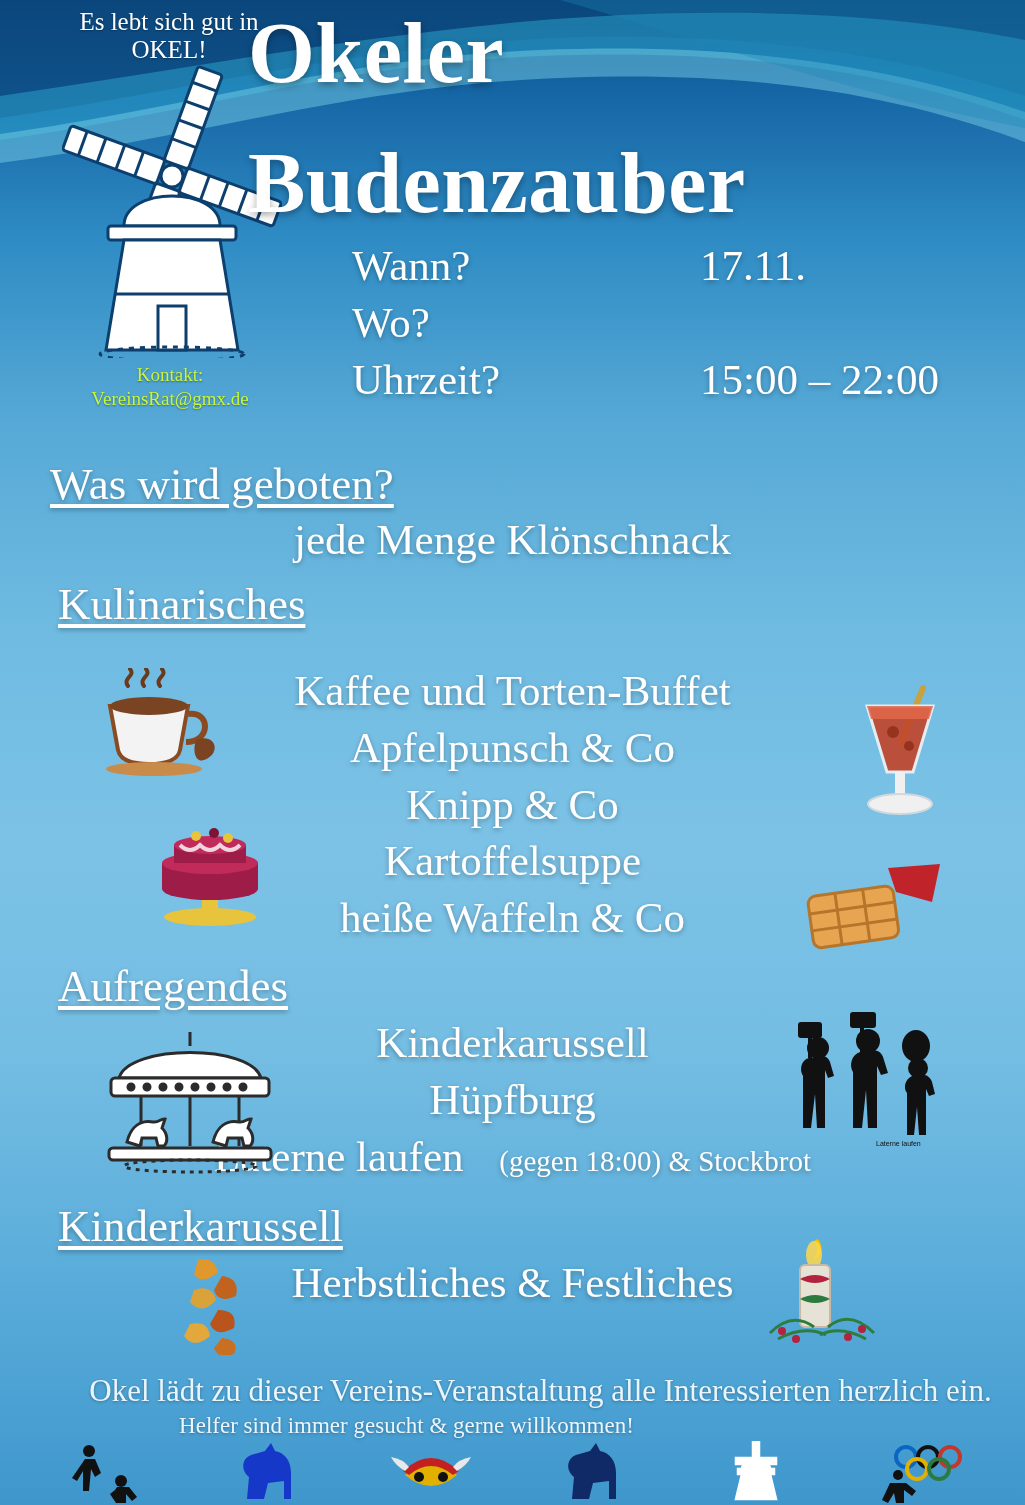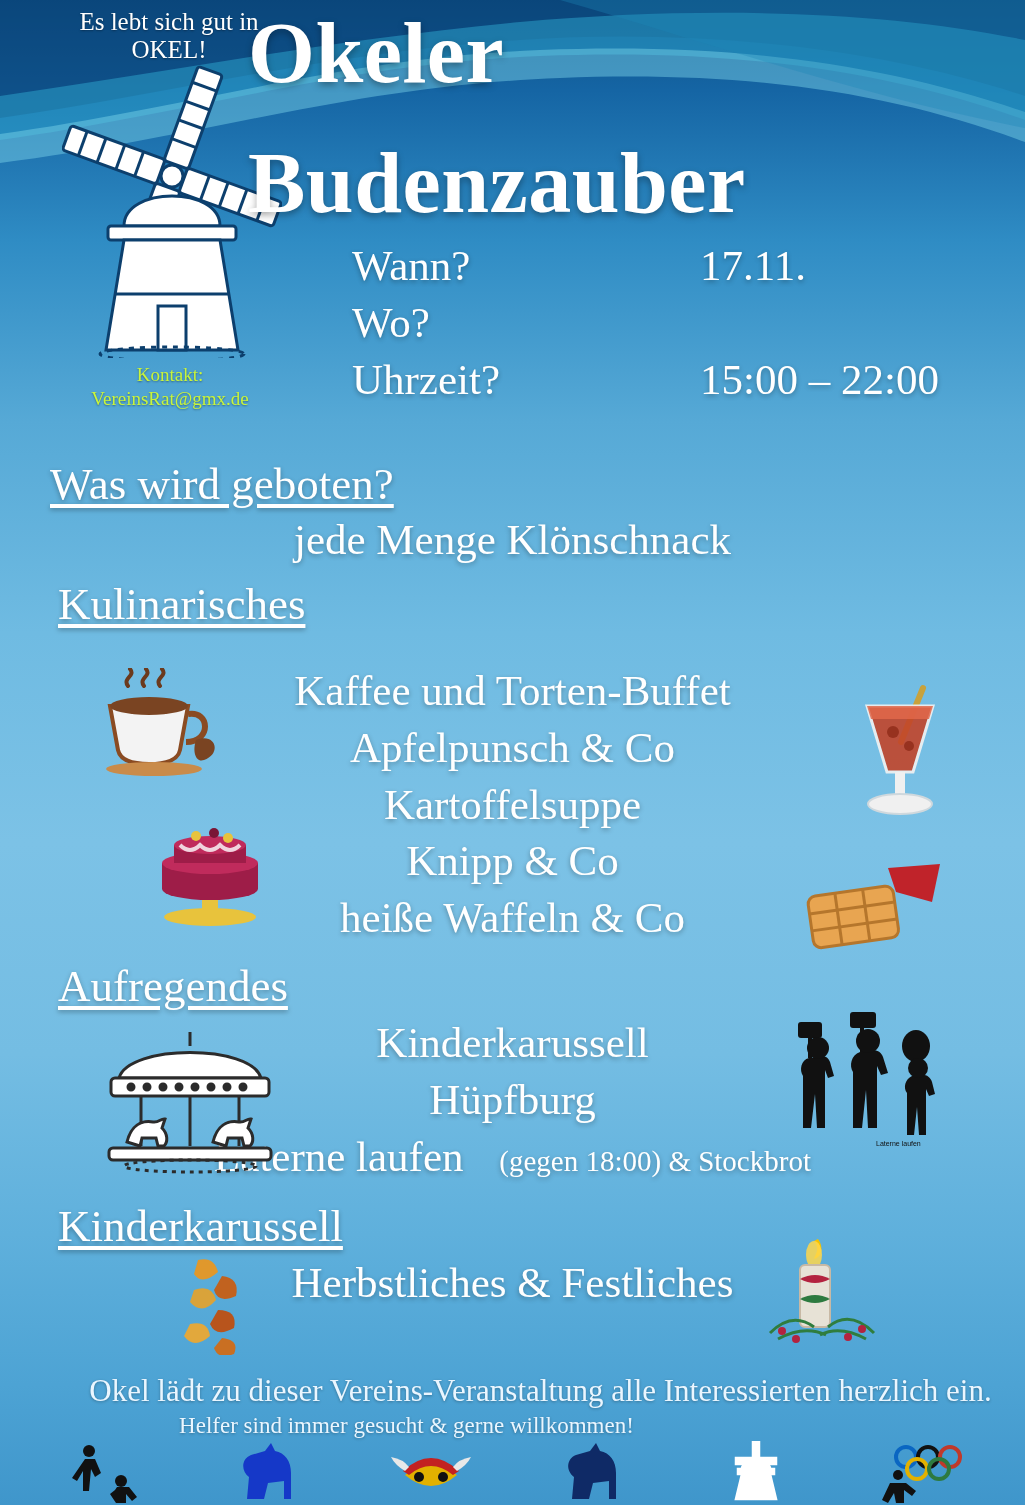--- a/index.html
+++ b/index.html
@@ -276,22 +276,22 @@
     </div>
   </div>
 
   <div class="heading h-offer">Was wird geboten?</div>
   <div class="offer-line">jede Menge Klönschnack</div>
 
   <div class="heading h-culinary">Kulinarisches</div>
   <div class="center-list cl-culinary">
     <div>Kaffee und Torten-Buffet</div>
     <div>Apfelpunsch &amp; Co</div>
+    <div>Knipp &amp; Co</div>
     <div>Kartoffelsuppe</div>
-    <div>Knipp &amp; Co</div>
     <div>heiße Waffeln &amp; Co</div>
   </div>
 
   <div class="art art-coffee">
     <svg viewBox="0 0 135 110" width="135" height="110">
       <g fill="none" stroke="#6b3a1d" stroke-width="4" stroke-linecap="round">
         <path d="M36,18 C30,10 44,8 38,1"></path>
         <path d="M52,18 C46,10 60,8 54,1"></path>
         <path d="M68,18 C62,10 76,8 70,1"></path>
       </g>

